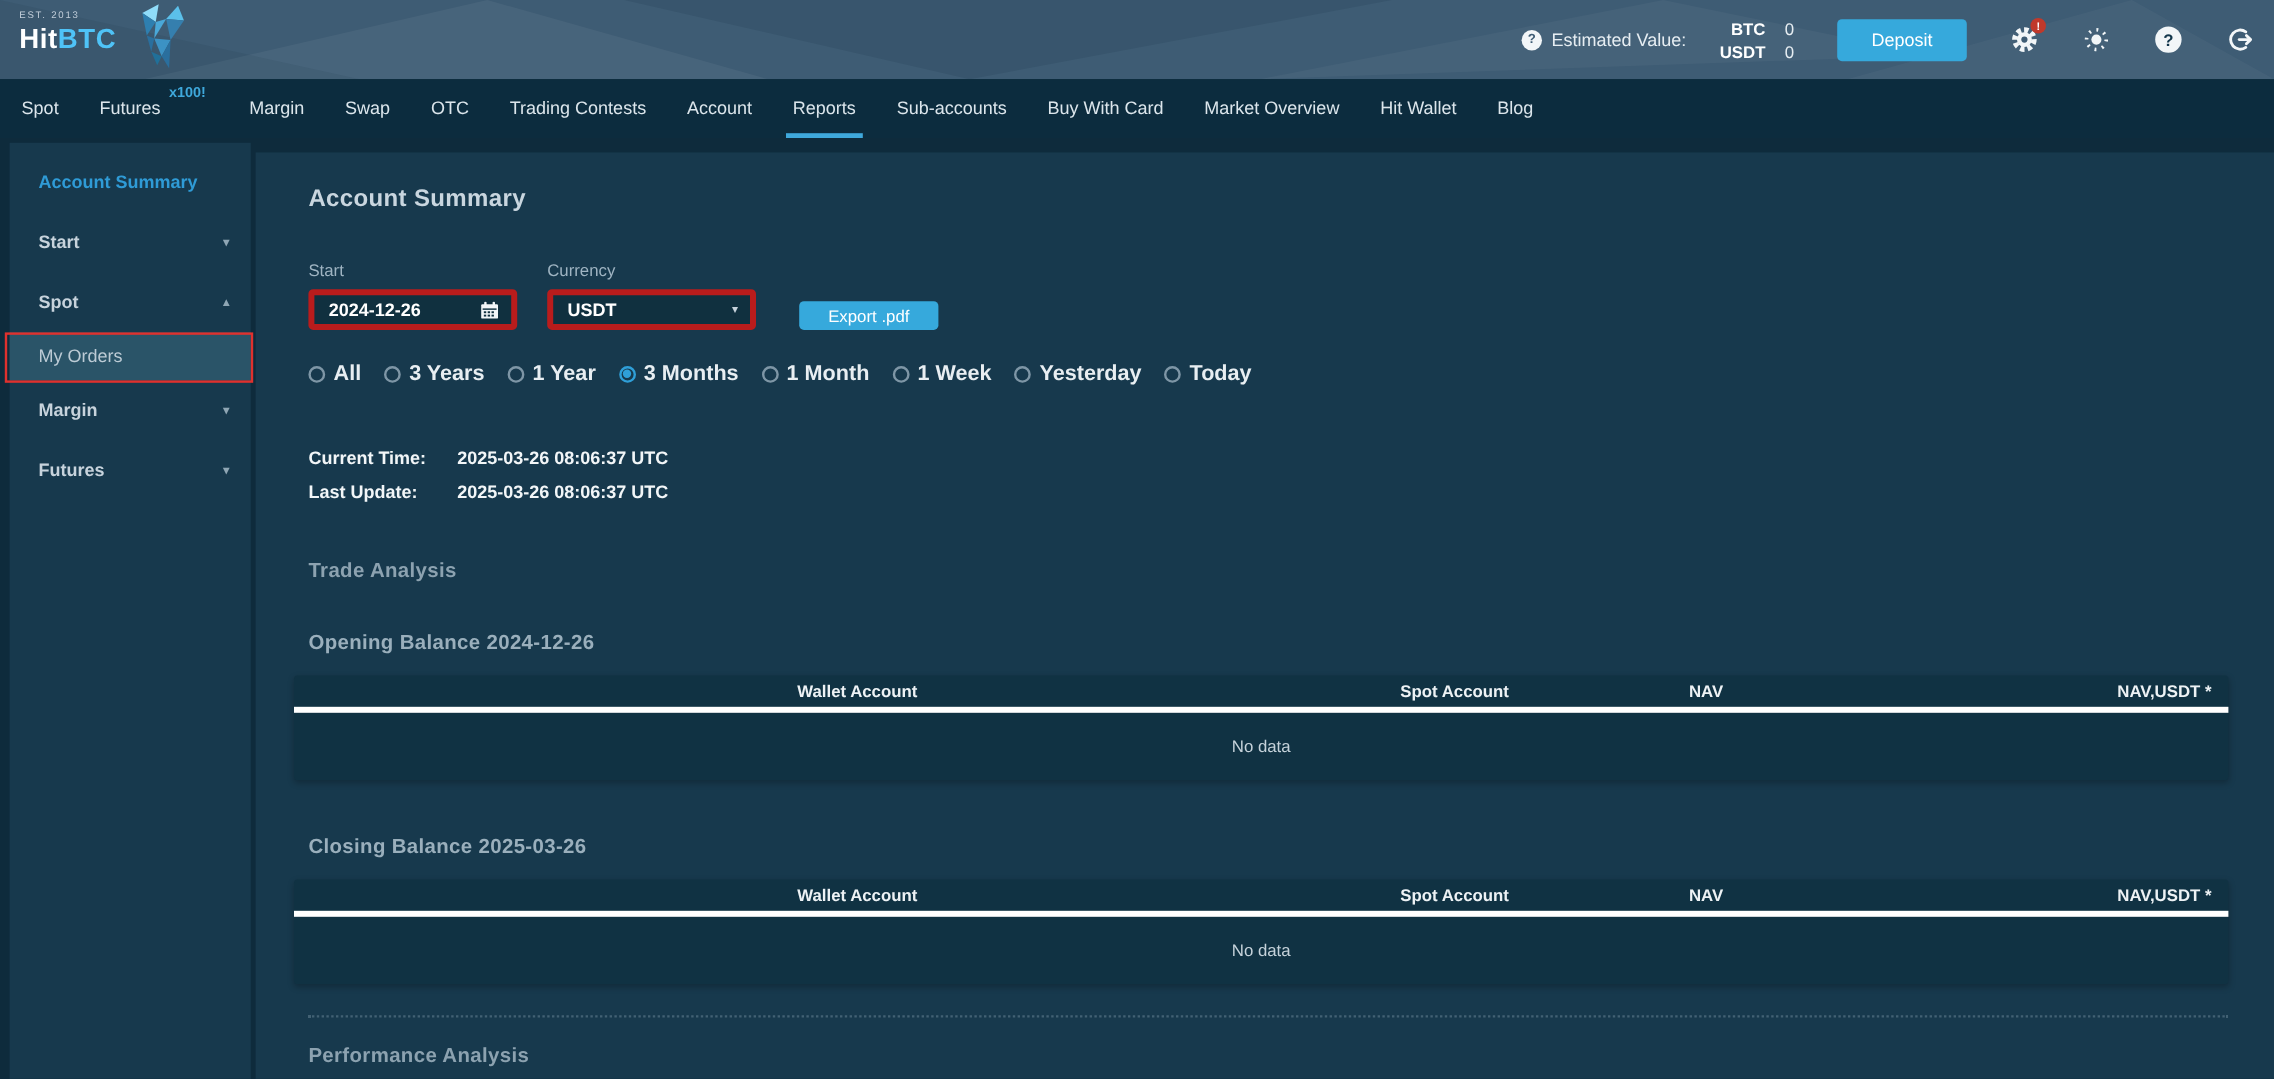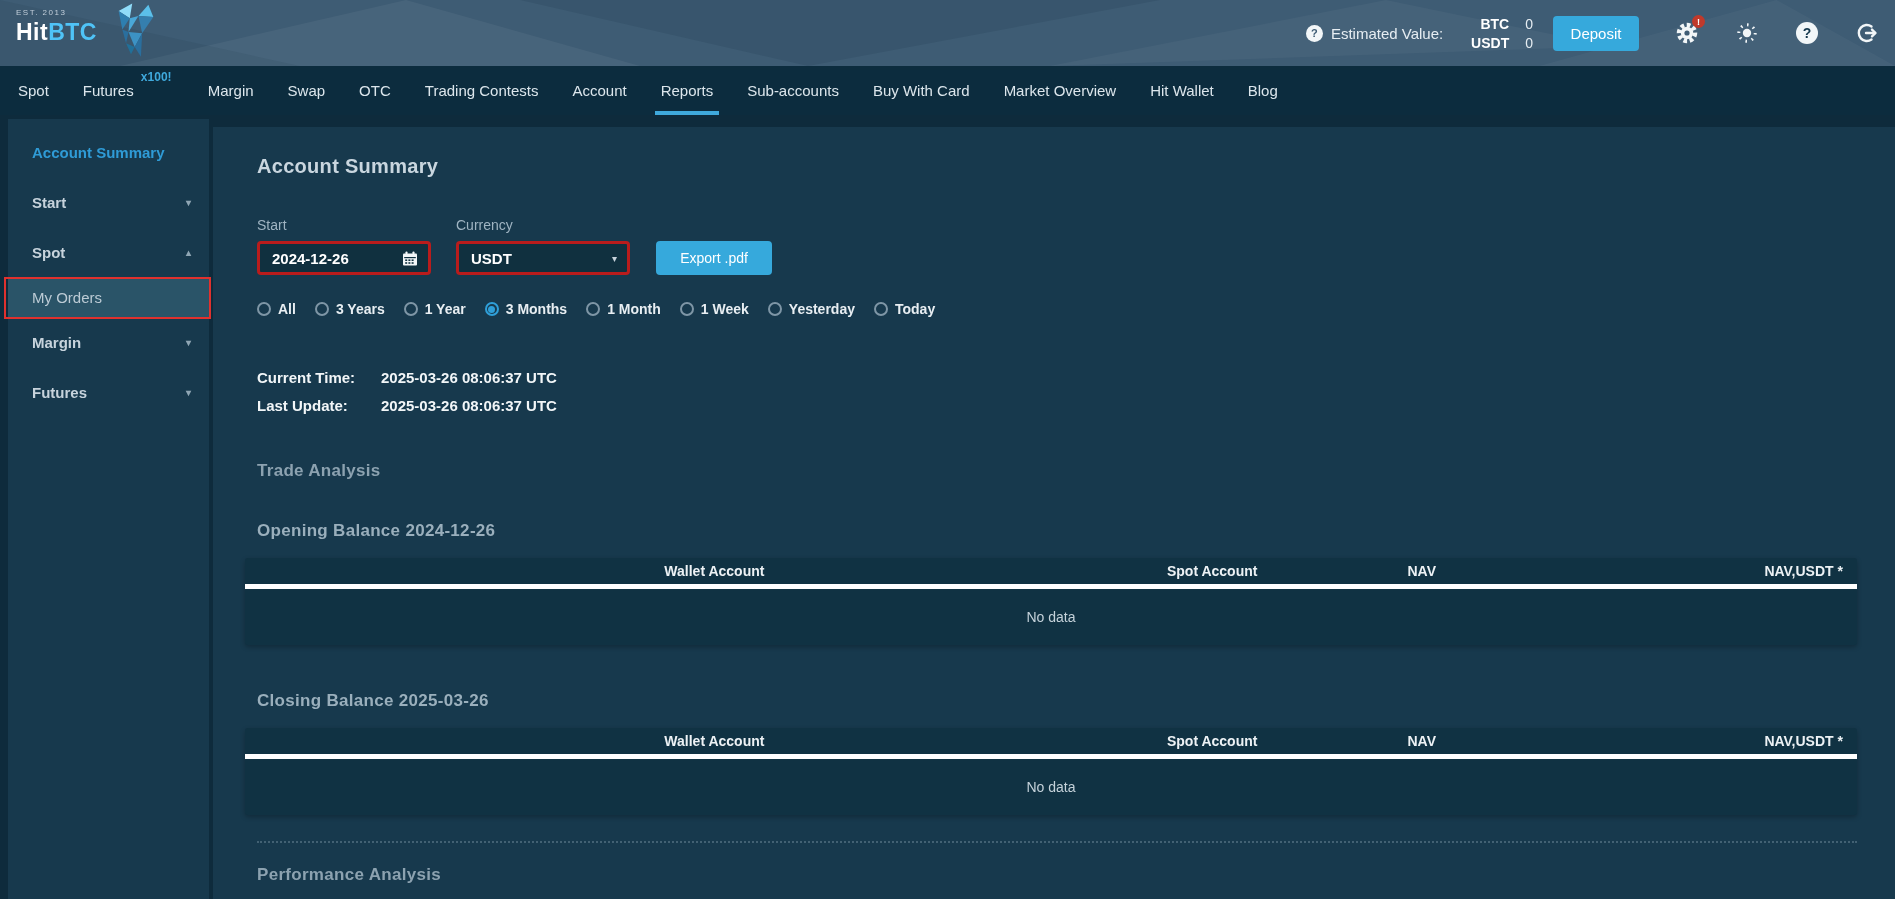--- a/index.html
+++ b/index.html
@@ -22,21 +22,21 @@
   .bull { position:absolute; left:84px; top:-6px; }
 
   .banner-right { position:absolute; right:16px; top:0; height:66px; display:flex; align-items:center; }
   .q-circle { width:17px; height:17px; border-radius:50%; background:#F2F6F8; color:#3E5C74;
     font-size:11px; font-weight:bold; display:flex; align-items:center; justify-content:center; }
   .est-label { color:#E6EDF2; font-size:15px; margin:0 0 0 8px; }
   .bal-col { display:flex; flex-direction:column; gap:3px; margin-left:22px; }
   .bal-row { display:flex; align-items:center; }
   .bal-cur { width:44px; text-align:right; color:#FFFFFF; font-weight:bold; font-size:14px; }
   .bal-val { margin-left:16px; color:#E6EDF2; font-size:14px; }
-  .deposit-btn { margin-left:20px; width:86px; height:35px; background:#36A9DC; border:none; border-radius:4px;
+  .deposit-btn { margin-left:36px; width:108px; height:35px; background:#36A9DC; border:none; border-radius:4px;
     color:#FFFFFF; font-size:15px; font-family:inherit; cursor:pointer; }
   .top-icon { width:24px; height:24px; margin-left:36px; position:relative; cursor:pointer; }
   .gear-badge { position:absolute; right:-6px; top:-6px; width:13px; height:13px; border-radius:50%; background:#C0392B;
     color:#fff; font-size:9px; font-weight:bold; display:flex; align-items:center; justify-content:center; }
   .help-circle { width:22px; height:22px; border-radius:50%; background:#F2F6F8; color:#13374C;
     font-size:14px; font-weight:bold; display:flex; align-items:center; justify-content:center; margin:1px; }
 
   
   .navbar { position:absolute; left:0; top:66px; width:1895px; height:49px; background:#0C2C3E;
     display:flex; align-items:stretch; padding-left:18px; }
@@ -58,34 +58,34 @@
     border:2px solid #E0312E; pointer-events:none; }
 
   
   .main-panel { position:absolute; left:213px; top:127px; right:0; bottom:0; background:#17394D;
     padding:28px 38px 0 44px; overflow:hidden; }
   .page-title { font-size:20px; font-weight:bold; color:#C9D6DF; letter-spacing:0.3px; }
 
   .filters { display:flex; align-items:flex-end; margin-top:39px; }
   .fgroup { margin-right:25px; }
   .flabel { display:block; font-size:14px; color:#9FB4C2; margin-bottom:8px; }
-  .fbox { width:174px; height:34px; background:#10303F; border:3px solid #b91c1c; border-radius:4px;
+  .fbox { width:174px; height:34px; background:#10303F; border:5px solid #b91c1c; border-radius:4px;
     display:flex; align-items:center; justify-content:space-between; padding:0 10px 0 12px; cursor:pointer; }
   .fbox .val { color:#FFFFFF; font-size:15px; font-weight:bold; }
   .select-caret { font-size:10px; color:#C7D3DC; }
-  .export-btn { width:116px; height:34px; background:#36A9DC; border:none; border-radius:4px;
-    color:#FFFFFF; font-size:14px; font-family:inherit; cursor:pointer; margin-left:1px; }
+  .export-btn { width:116px; height:24px; background:#36A9DC; border:none; border-radius:4px;
+    color:#FFFFFF; font-size:14px; font-family:inherit; cursor:pointer; margin-left:11px; }
 
   .ranges { display:flex; align-items:center; margin-top:26px; }
   .radio-opt { display:flex; align-items:center; margin-right:19px; cursor:pointer; }
   .radio-circle { width:14px; height:14px; border-radius:50%; border:2px solid #7E96A6; margin-right:7px;
     display:flex; align-items:center; justify-content:center; background:transparent; }
   .radio-opt.selected .radio-circle { border-color:#2F9FD8; }
   .radio-opt.selected .radio-circle::after { content:""; width:7px; height:7px; border-radius:50%; background:#2F9FD8; }
-  .radio-label { font-size:14px; font-weight:bold; color:#E8EEF2; }
+  .radio-label { font-size:18px; font-weight:bold; color:#E8EEF2; }
 
   .times { margin-top:46px; }
   .time-row { display:flex; height:28px; align-items:center; }
   .time-label { width:112px; font-size:15px; font-weight:bold; color:#F2F6F8; }
   .time-value { margin-left:12px; font-size:15px; font-weight:700; color:#F2F6F8; }
 
   .h2 { margin-top:42px; font-size:17px; font-weight:bold; color:#8CA2B0; letter-spacing:0.3px; }
   .h3 { margin-top:40px; font-size:17px; font-weight:bold; color:#9AAFBC; letter-spacing:0.3px; }
   .h3.closing { margin-top:46px; }
 

